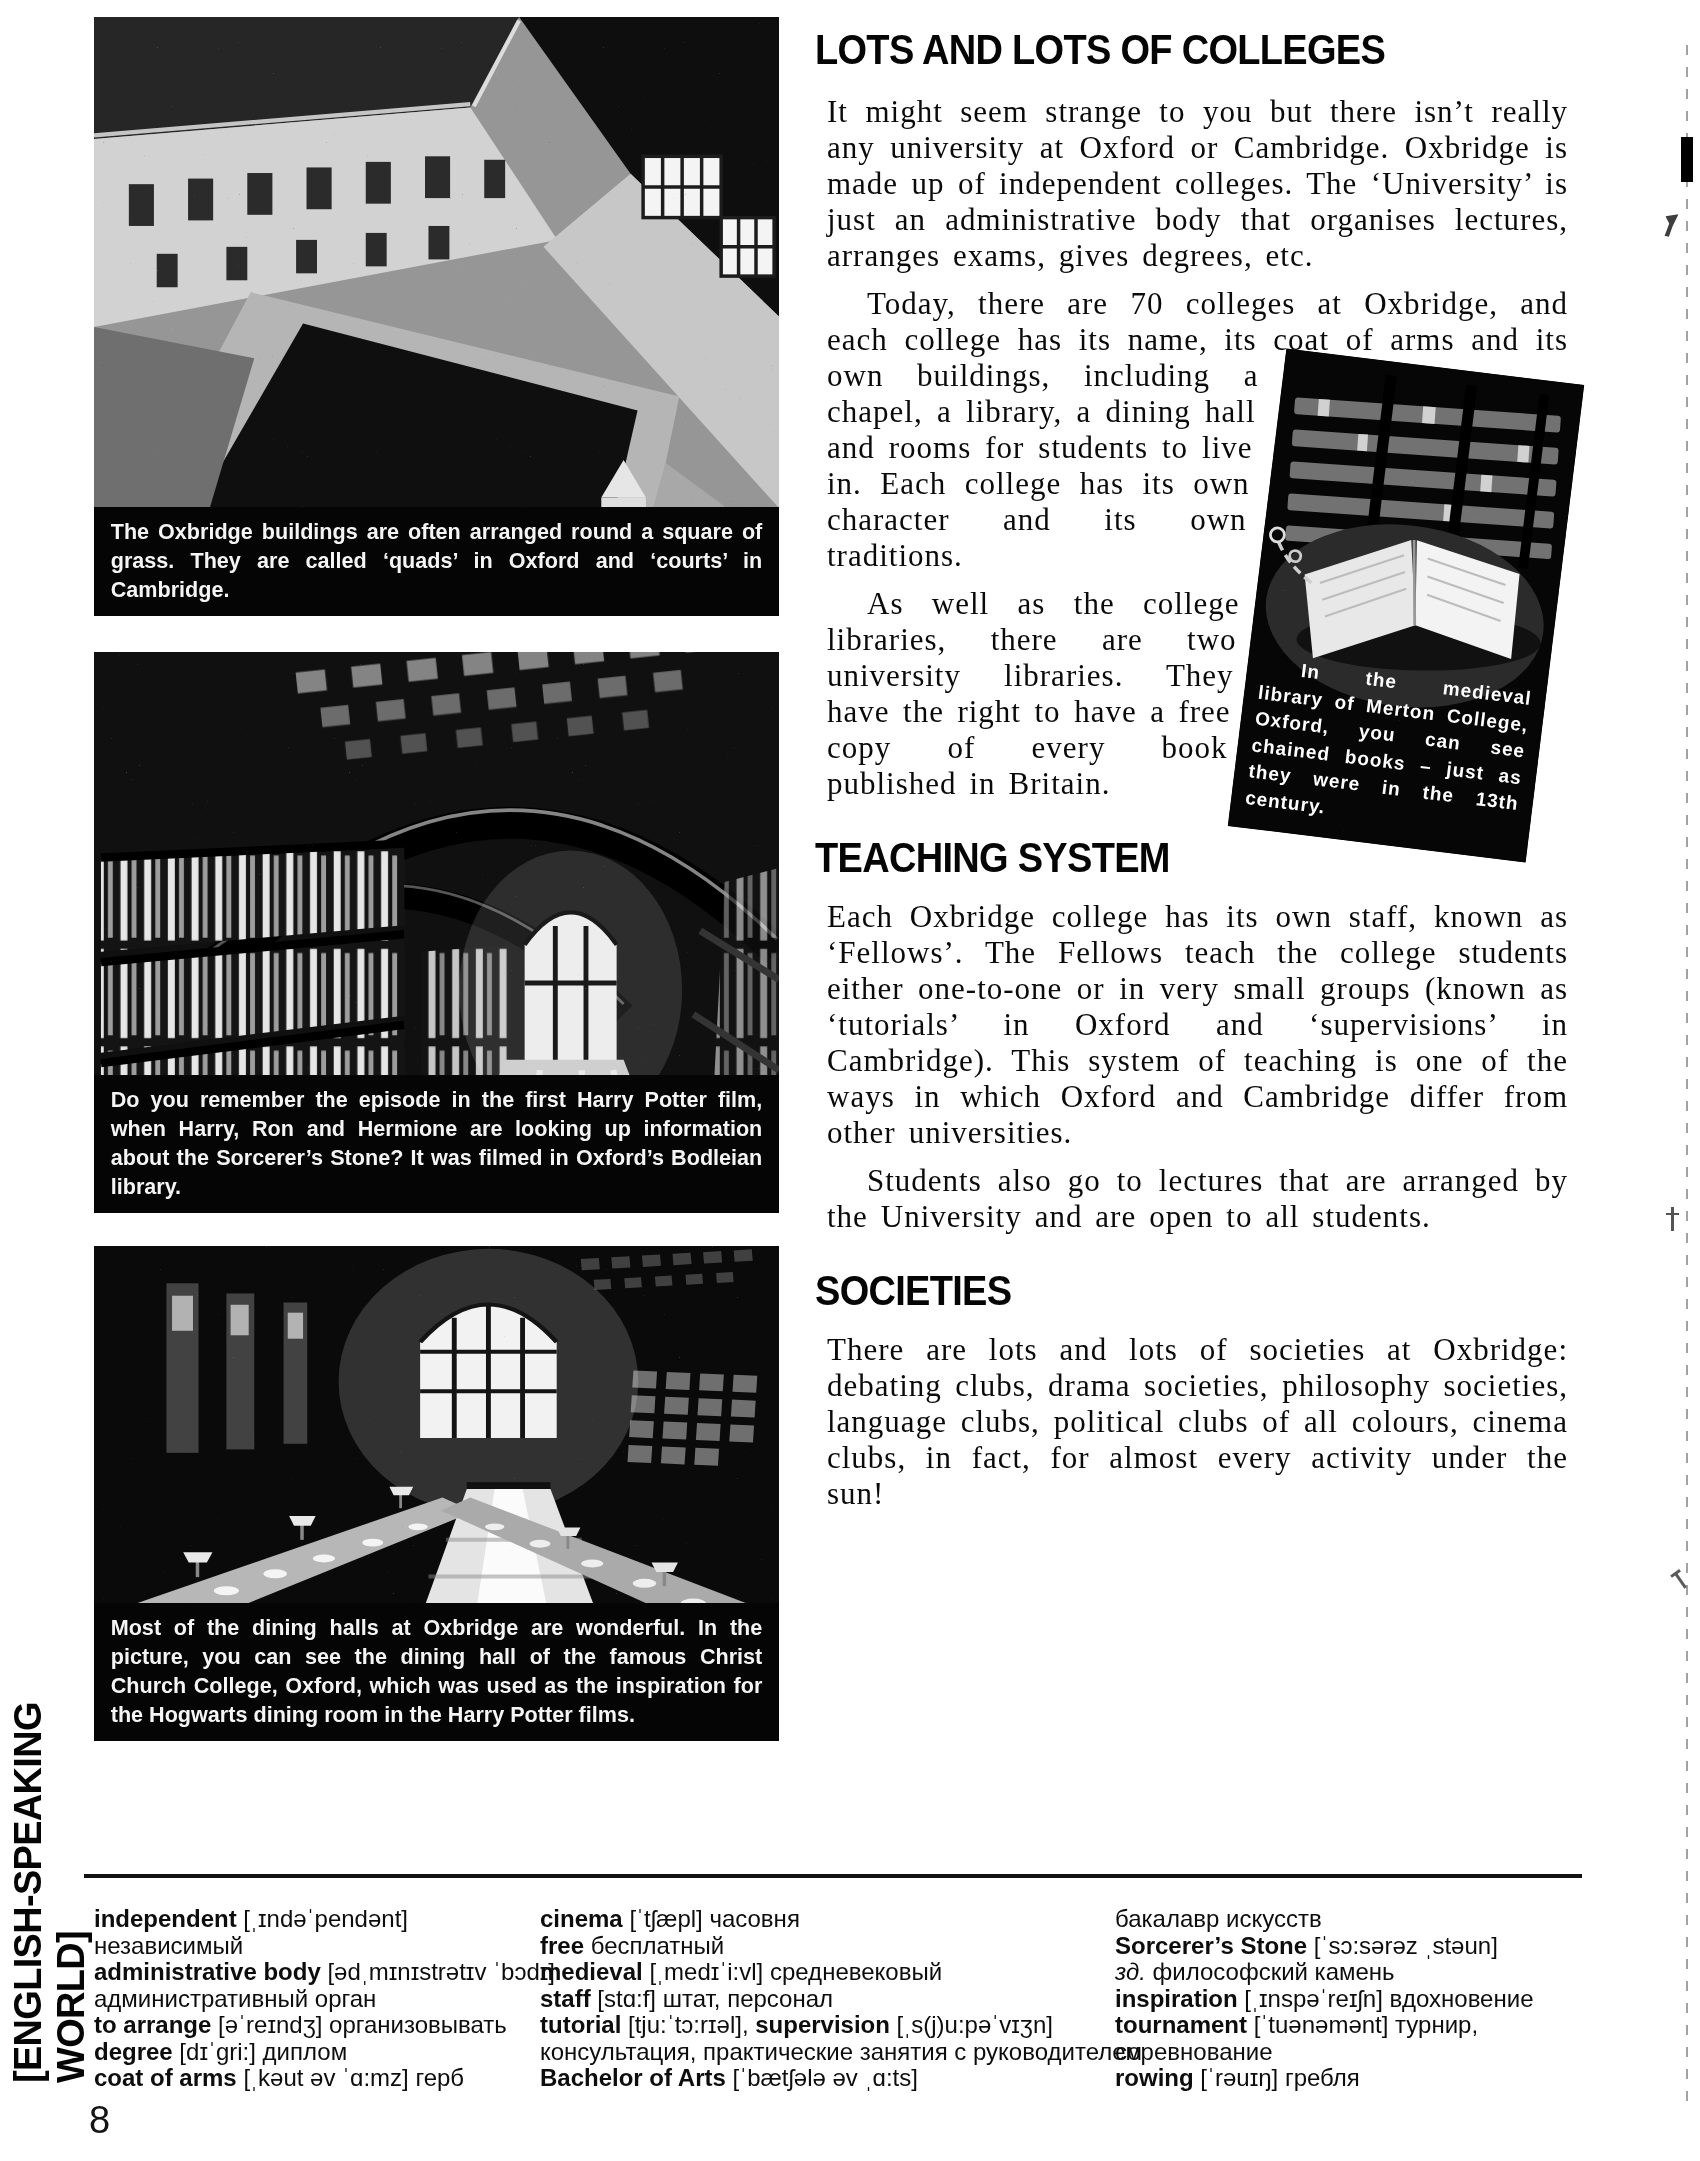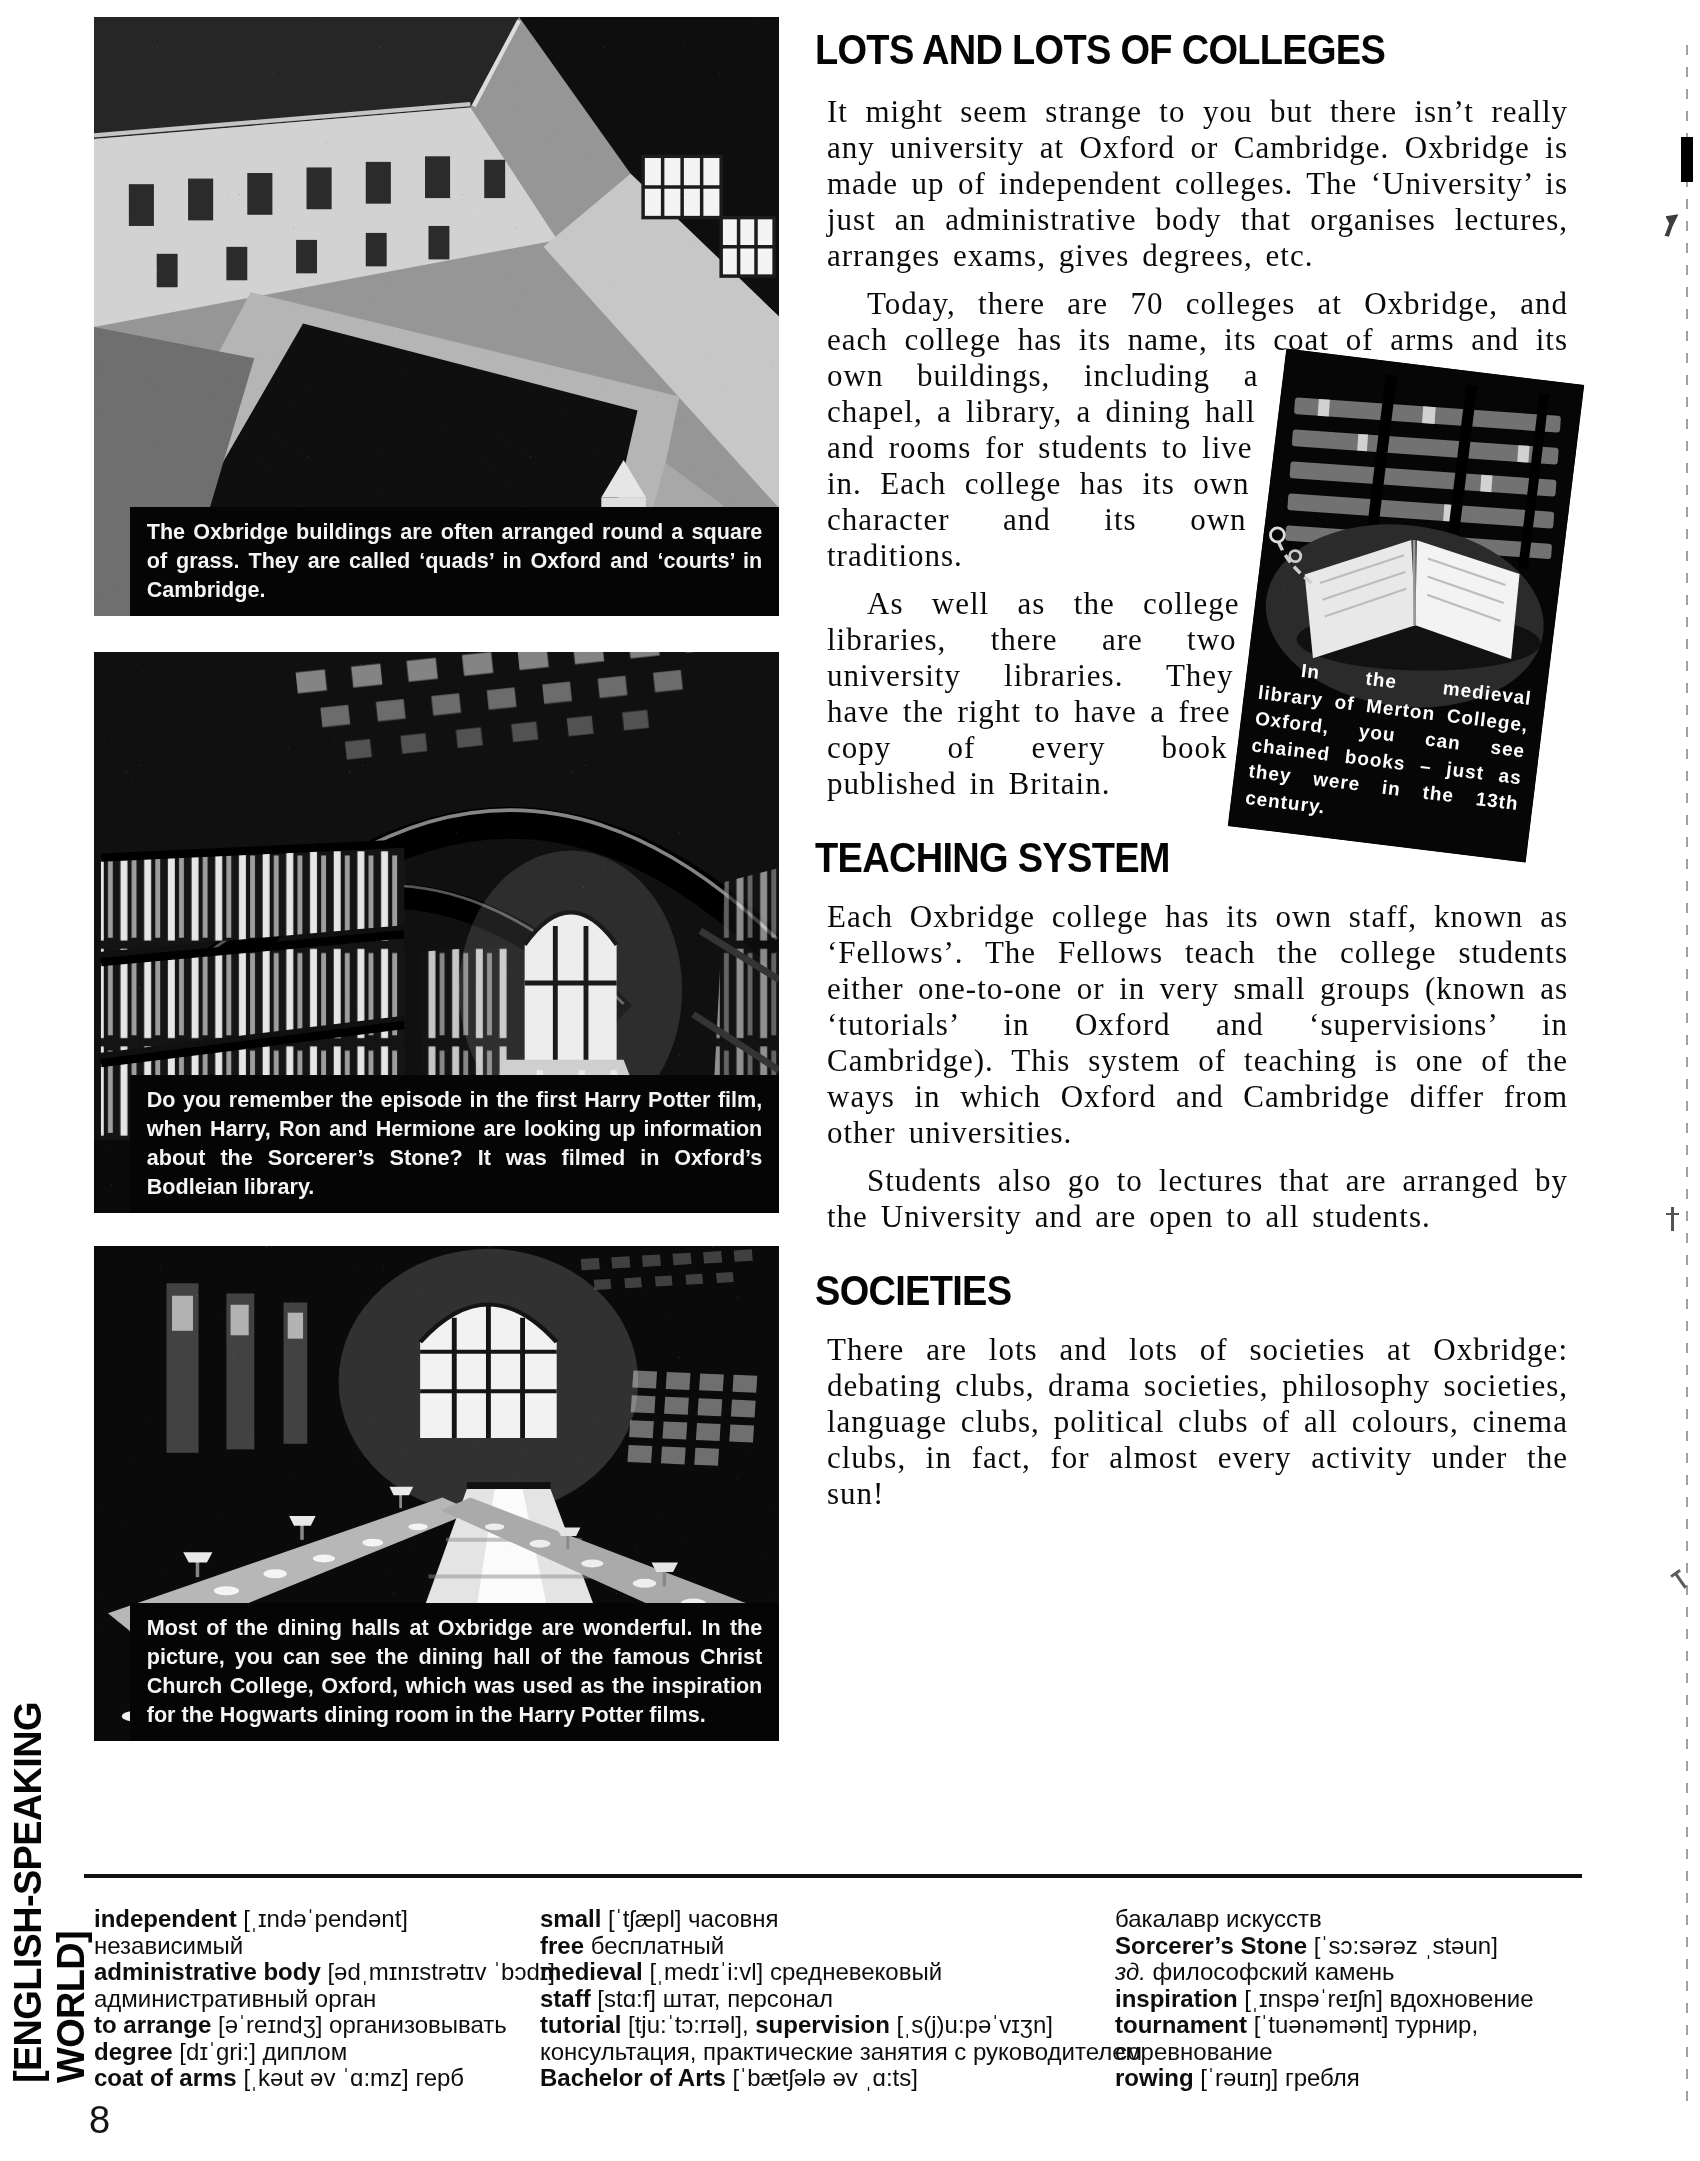--- a/index.html
+++ b/index.html
@@ -6,21 +6,21 @@
   body{
     width:1700px;height:2161px;position:relative;background:#ffffff;
     font-family:"Liberation Serif",serif;color:#0a0a0a;overflow:hidden;
   }
   
   .photo{position:absolute;left:94px;width:685px;background:#111;overflow:hidden;}
   .photo svg{position:absolute;left:0;top:0;width:100%;height:100%;display:block;}
   .photo-caption{
     position:absolute;left:0;right:0;bottom:0;background:#050505;color:#f5f5f5;
     font-family:"Liberation Sans",sans-serif;font-weight:bold;
-    font-size:21.6px;line-height:29px;padding:9.8px 16.7px 12.5px 16.7px;text-align:justify;margin-left:36px;
+    font-size:21.6px;line-height:29px;padding:9.8px 16.7px 12.5px 16.7px;text-align:justify;
   }
   
   .article{position:absolute;left:815px;top:25px;width:765px;}
   .head{
     font-family:"Liberation Sans",sans-serif;font-weight:800;color:#050505;
     font-size:38px;line-height:45px;letter-spacing:-0.7px;margin:0 0 24px 0;
     transform:scaleY(1.12);transform-origin:left top;
   }
   .head.mid{margin:31px 0 21px 0;}
   p.body{
@@ -384,21 +384,21 @@
   <div class="gl"><b>independent</b><span> [ˌɪndəˈpendənt]</span></div>
   <div class="gl"><span>независимый</span></div>
   <div class="gl"><b>administrative body</b><span> [ədˌmɪnɪstrətɪv ˈbɔdɪ]</span></div>
   <div class="gl"><span>административный орган</span></div>
   <div class="gl"><b>to arrange</b><span> [əˈreɪndʒ] организовывать</span></div>
   <div class="gl"><b>degree</b><span> [dɪˈgri:] диплом</span></div>
   <div class="gl"><b>coat of arms</b><span> [ˌkəut əv ˈɑ:mz] герб</span></div>
 </div>
 
 <div class="gloss-col" id="gcol2">
-  <div class="gl"><b>small</b><span> [ˈtʃæpl] часовня</span></div>
+  <div class="gl"><b>cinema</b><span> [ˈtʃæpl] часовня</span></div>
   <div class="gl"><b>free</b><span> бесплатный</span></div>
   <div class="gl"><b>medieval</b><span> [ˌmedɪˈi:vl] средневековый</span></div>
   <div class="gl"><b>staff</b><span> [stɑ:f] штат, персонал</span></div>
   <div class="gl"><b>tutorial</b><span> [tju:ˈtɔ:rɪəl], </span><b>supervision</b><span> [ˌs(j)u:pəˈvɪʒn]</span></div>
   <div class="gl"><span>консультация, практические занятия с руководителем</span></div>
   <div class="gl"><b>Bachelor of Arts</b><span> [ˈbætʃələ əv ˌɑ:ts]</span></div>
 </div>
 
 <div class="gloss-col" id="gcol3">
   <div class="gl"><span>бакалавр искусств</span></div>

